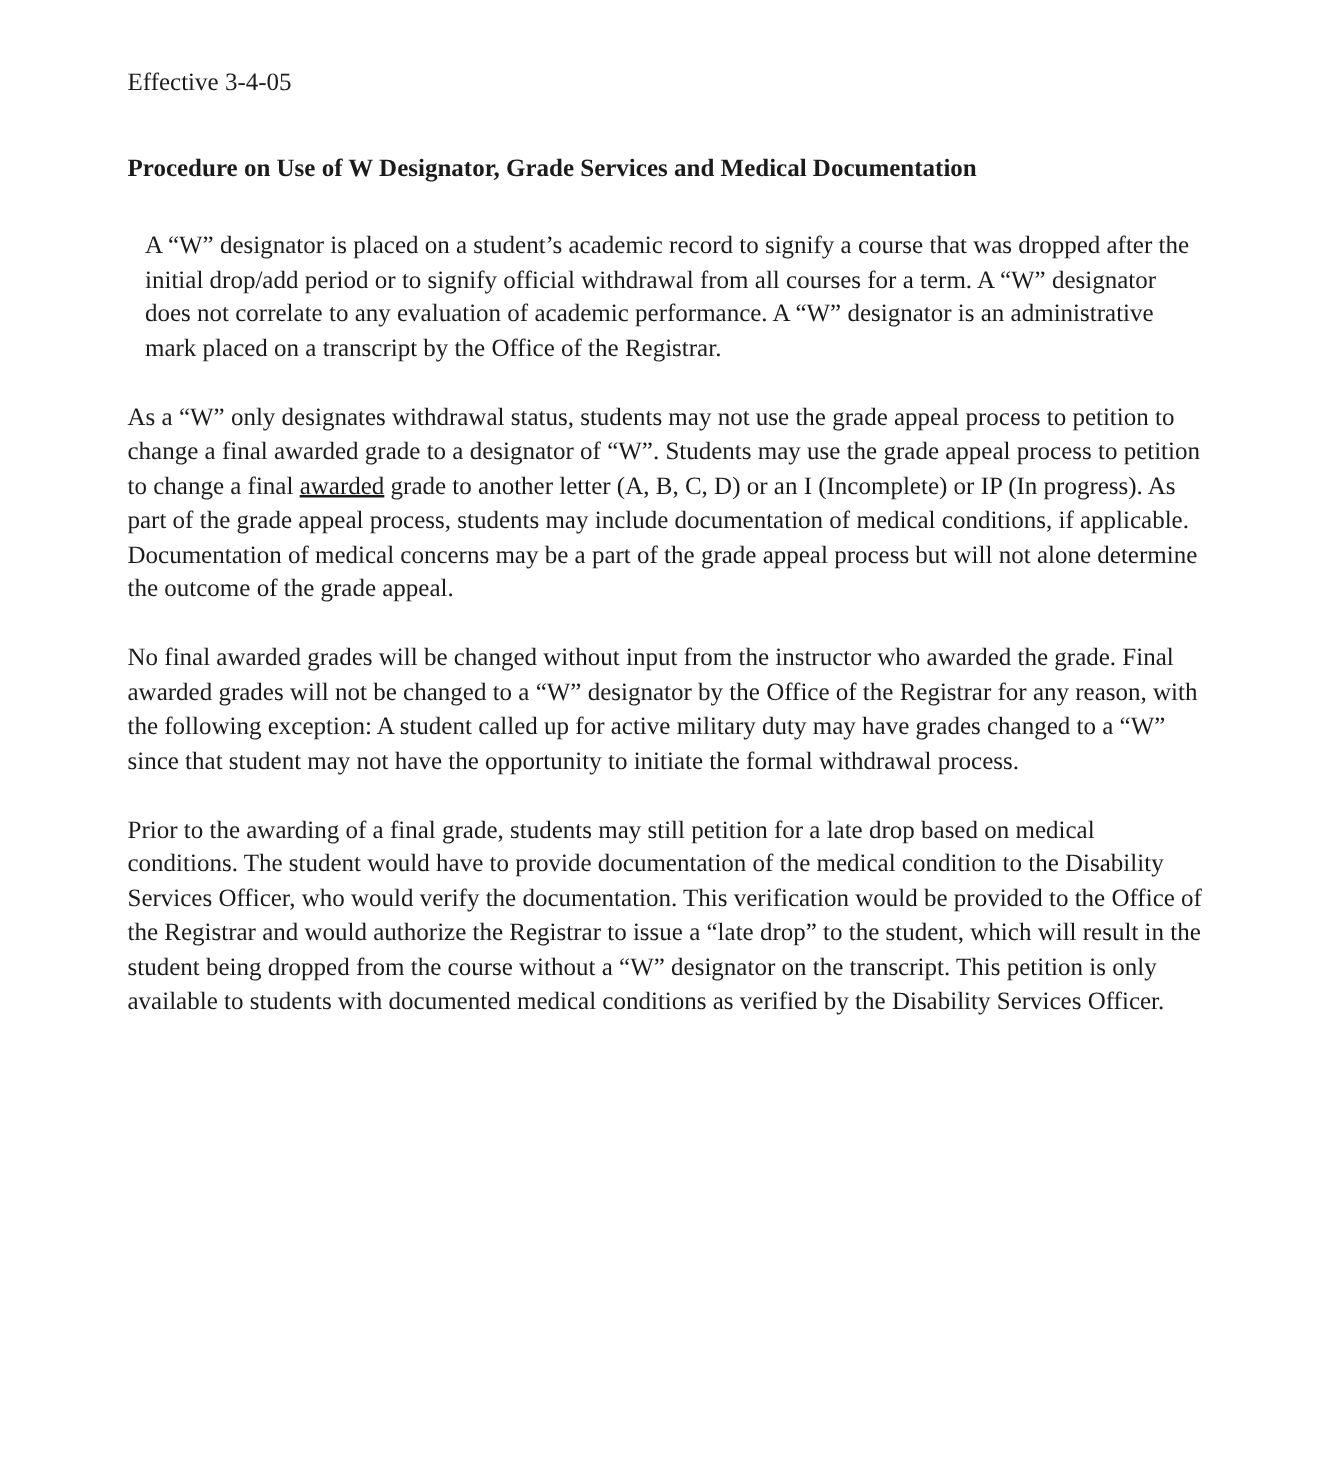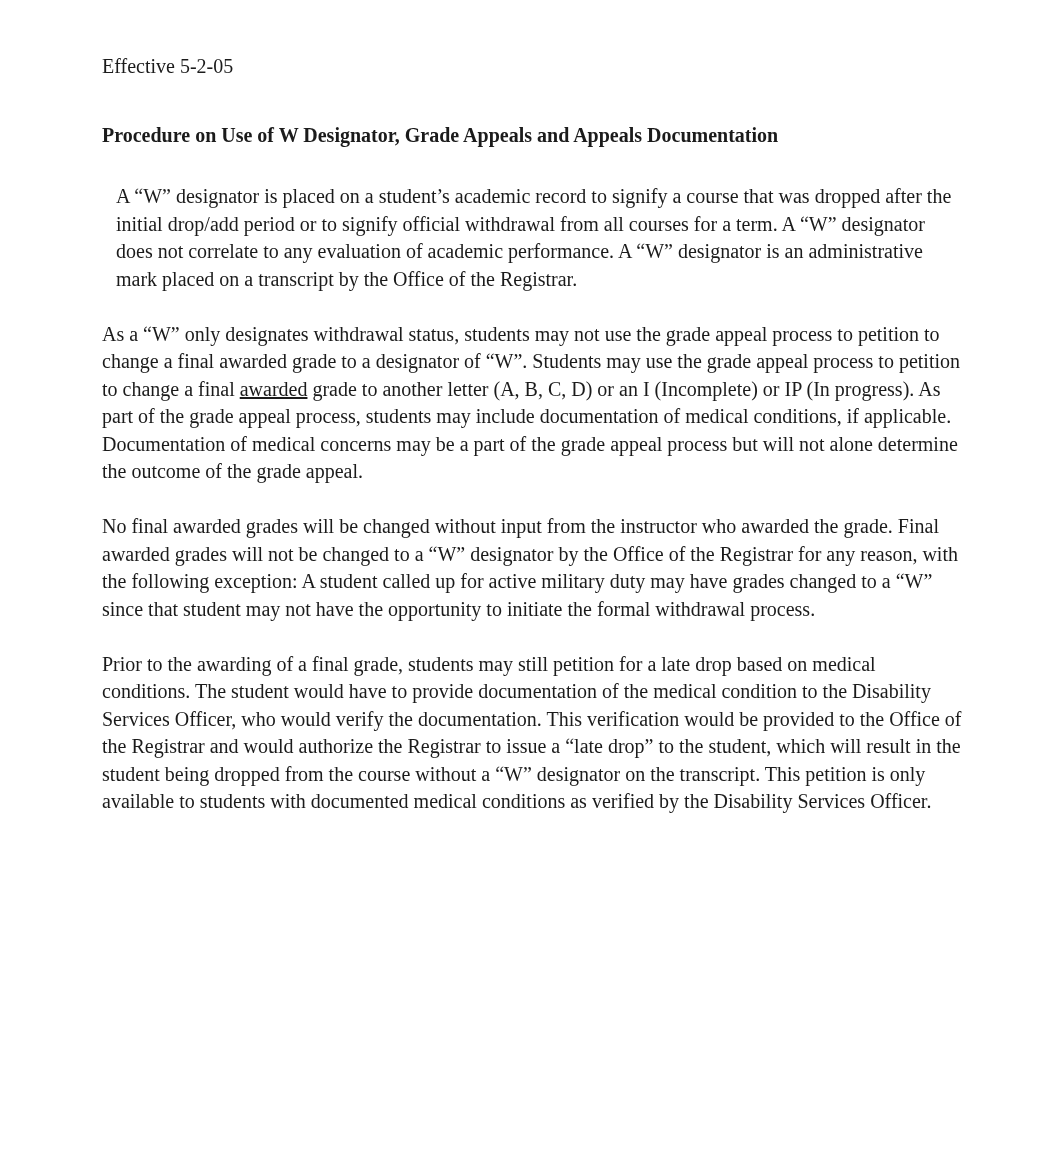--- a/index.html
+++ b/index.html
@@ -47,23 +47,23 @@
     text-decoration: underline;
     font-family: Liberation Serif, serif;
   }
 </style>
 </head>
 <body>
 
 <div class="page">
   <div class="content">
 
-    <p class="effective-line">Effective 5-2-05</p>
+    <p class="effective-line">Effective 3-4-05</p>
 
-    <h1 class="doc-title">Procedure on Use of W Designator, Grade Appeals and Appeals Documentation</h1>
+    <h1 class="doc-title">Procedure on Use of W Designator, Grade Services and Medical Documentation</h1>
 
     <p class="para first">A “W” designator is placed on a student’s academic record to signify a course that was dropped after the initial drop/add period or to signify official withdrawal from all courses for a term. A “W” designator does not correlate to any evaluation of academic performance. A “W” designator is an administrative mark placed on a transcript by the Office of the Registrar.</p>
 
     <p class="para"><span>As a “W” only designates withdrawal status, students may not use the grade appeal process to petition to change a final awarded grade to a designator of “W”. Students may use the grade appeal process to petition to change a final </span><span class="u">awarded</span><span> grade to another letter (A, B, C, D) or an I (Incomplete) or IP (In progress). As part of the grade appeal process, students may include documentation of medical conditions, if applicable. Documentation of medical concerns may be a part of the grade appeal process but will not alone determine the outcome of the grade appeal.</span></p>
 
     <p class="para">No final awarded grades will be changed without input from the instructor who awarded the grade. Final awarded grades will not be changed to a “W” designator by the Office of the Registrar for any reason, with the following exception: A student called up for active military duty may have grades changed to a “W” since that student may not have the opportunity to initiate the formal withdrawal process.</p>
 
     <p class="para">Prior to the awarding of a final grade, students may still petition for a late drop based on medical conditions. The student would have to provide documentation of the medical condition to the Disability Services Officer, who would verify the documentation. This verification would be provided to the Office of the Registrar and would authorize the Registrar to issue a “late drop” to the student, which will result in the student being dropped from the course without a “W” designator on the transcript. This petition is only available to students with documented medical conditions as verified by the Disability Services Officer.</p>
 
   </div>

